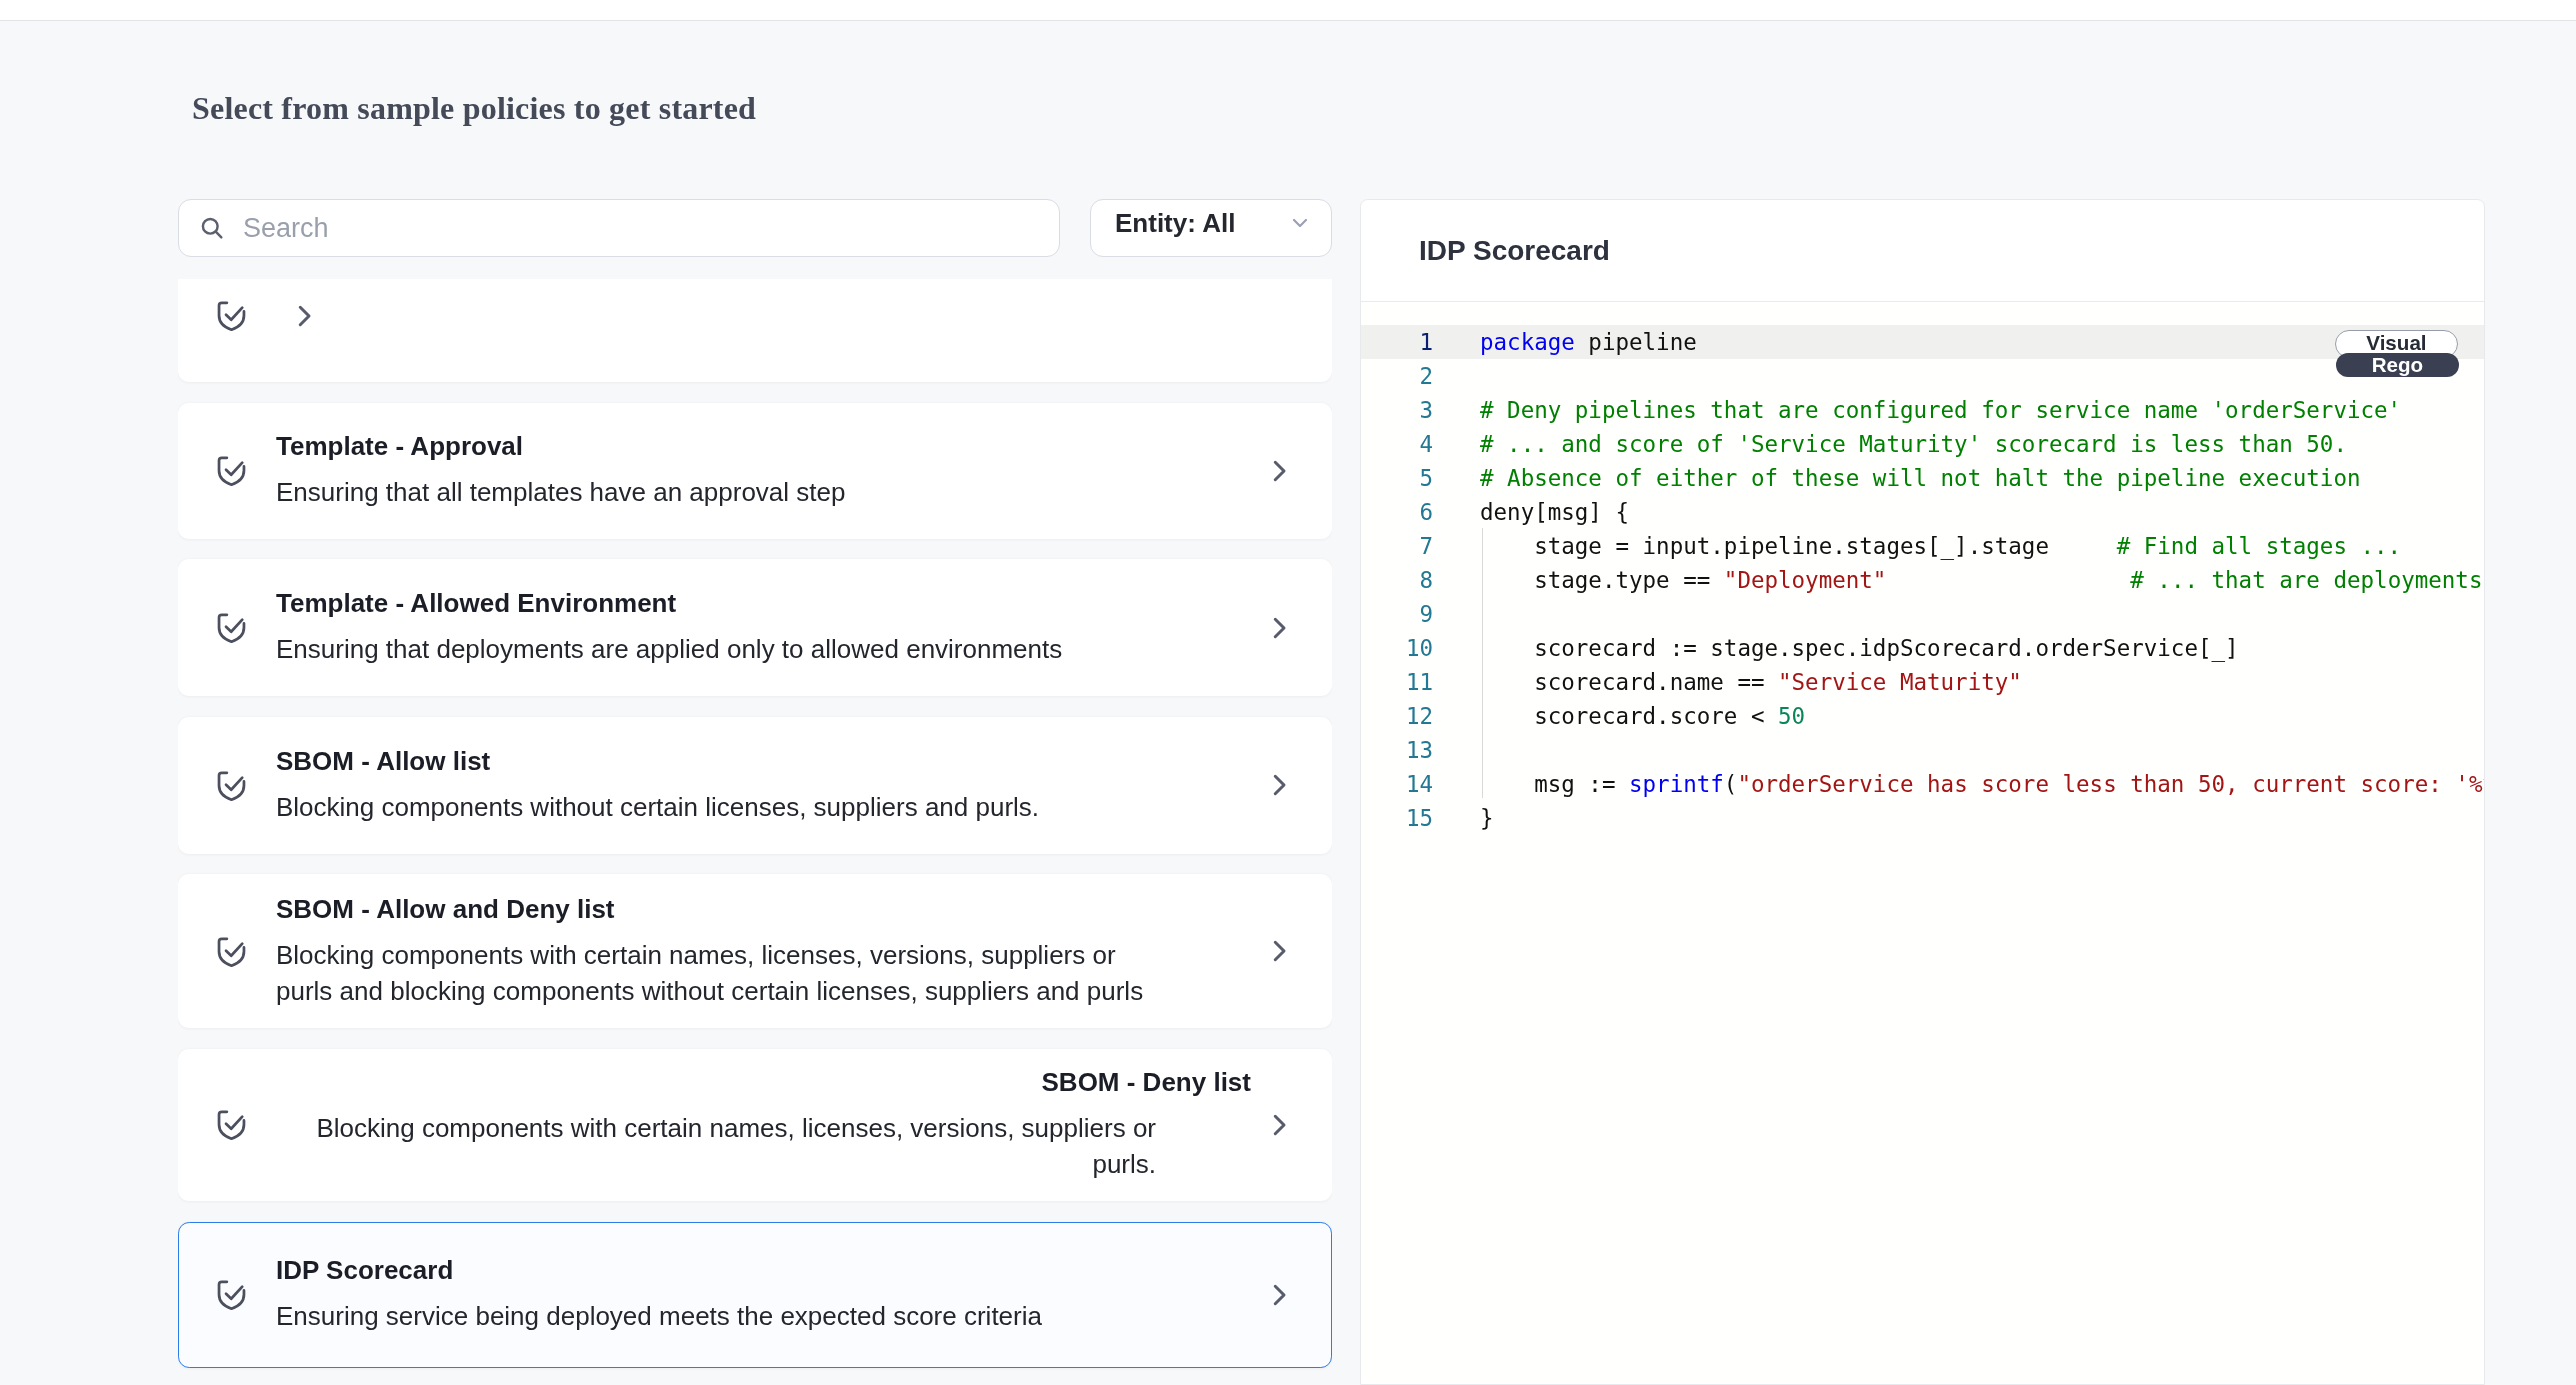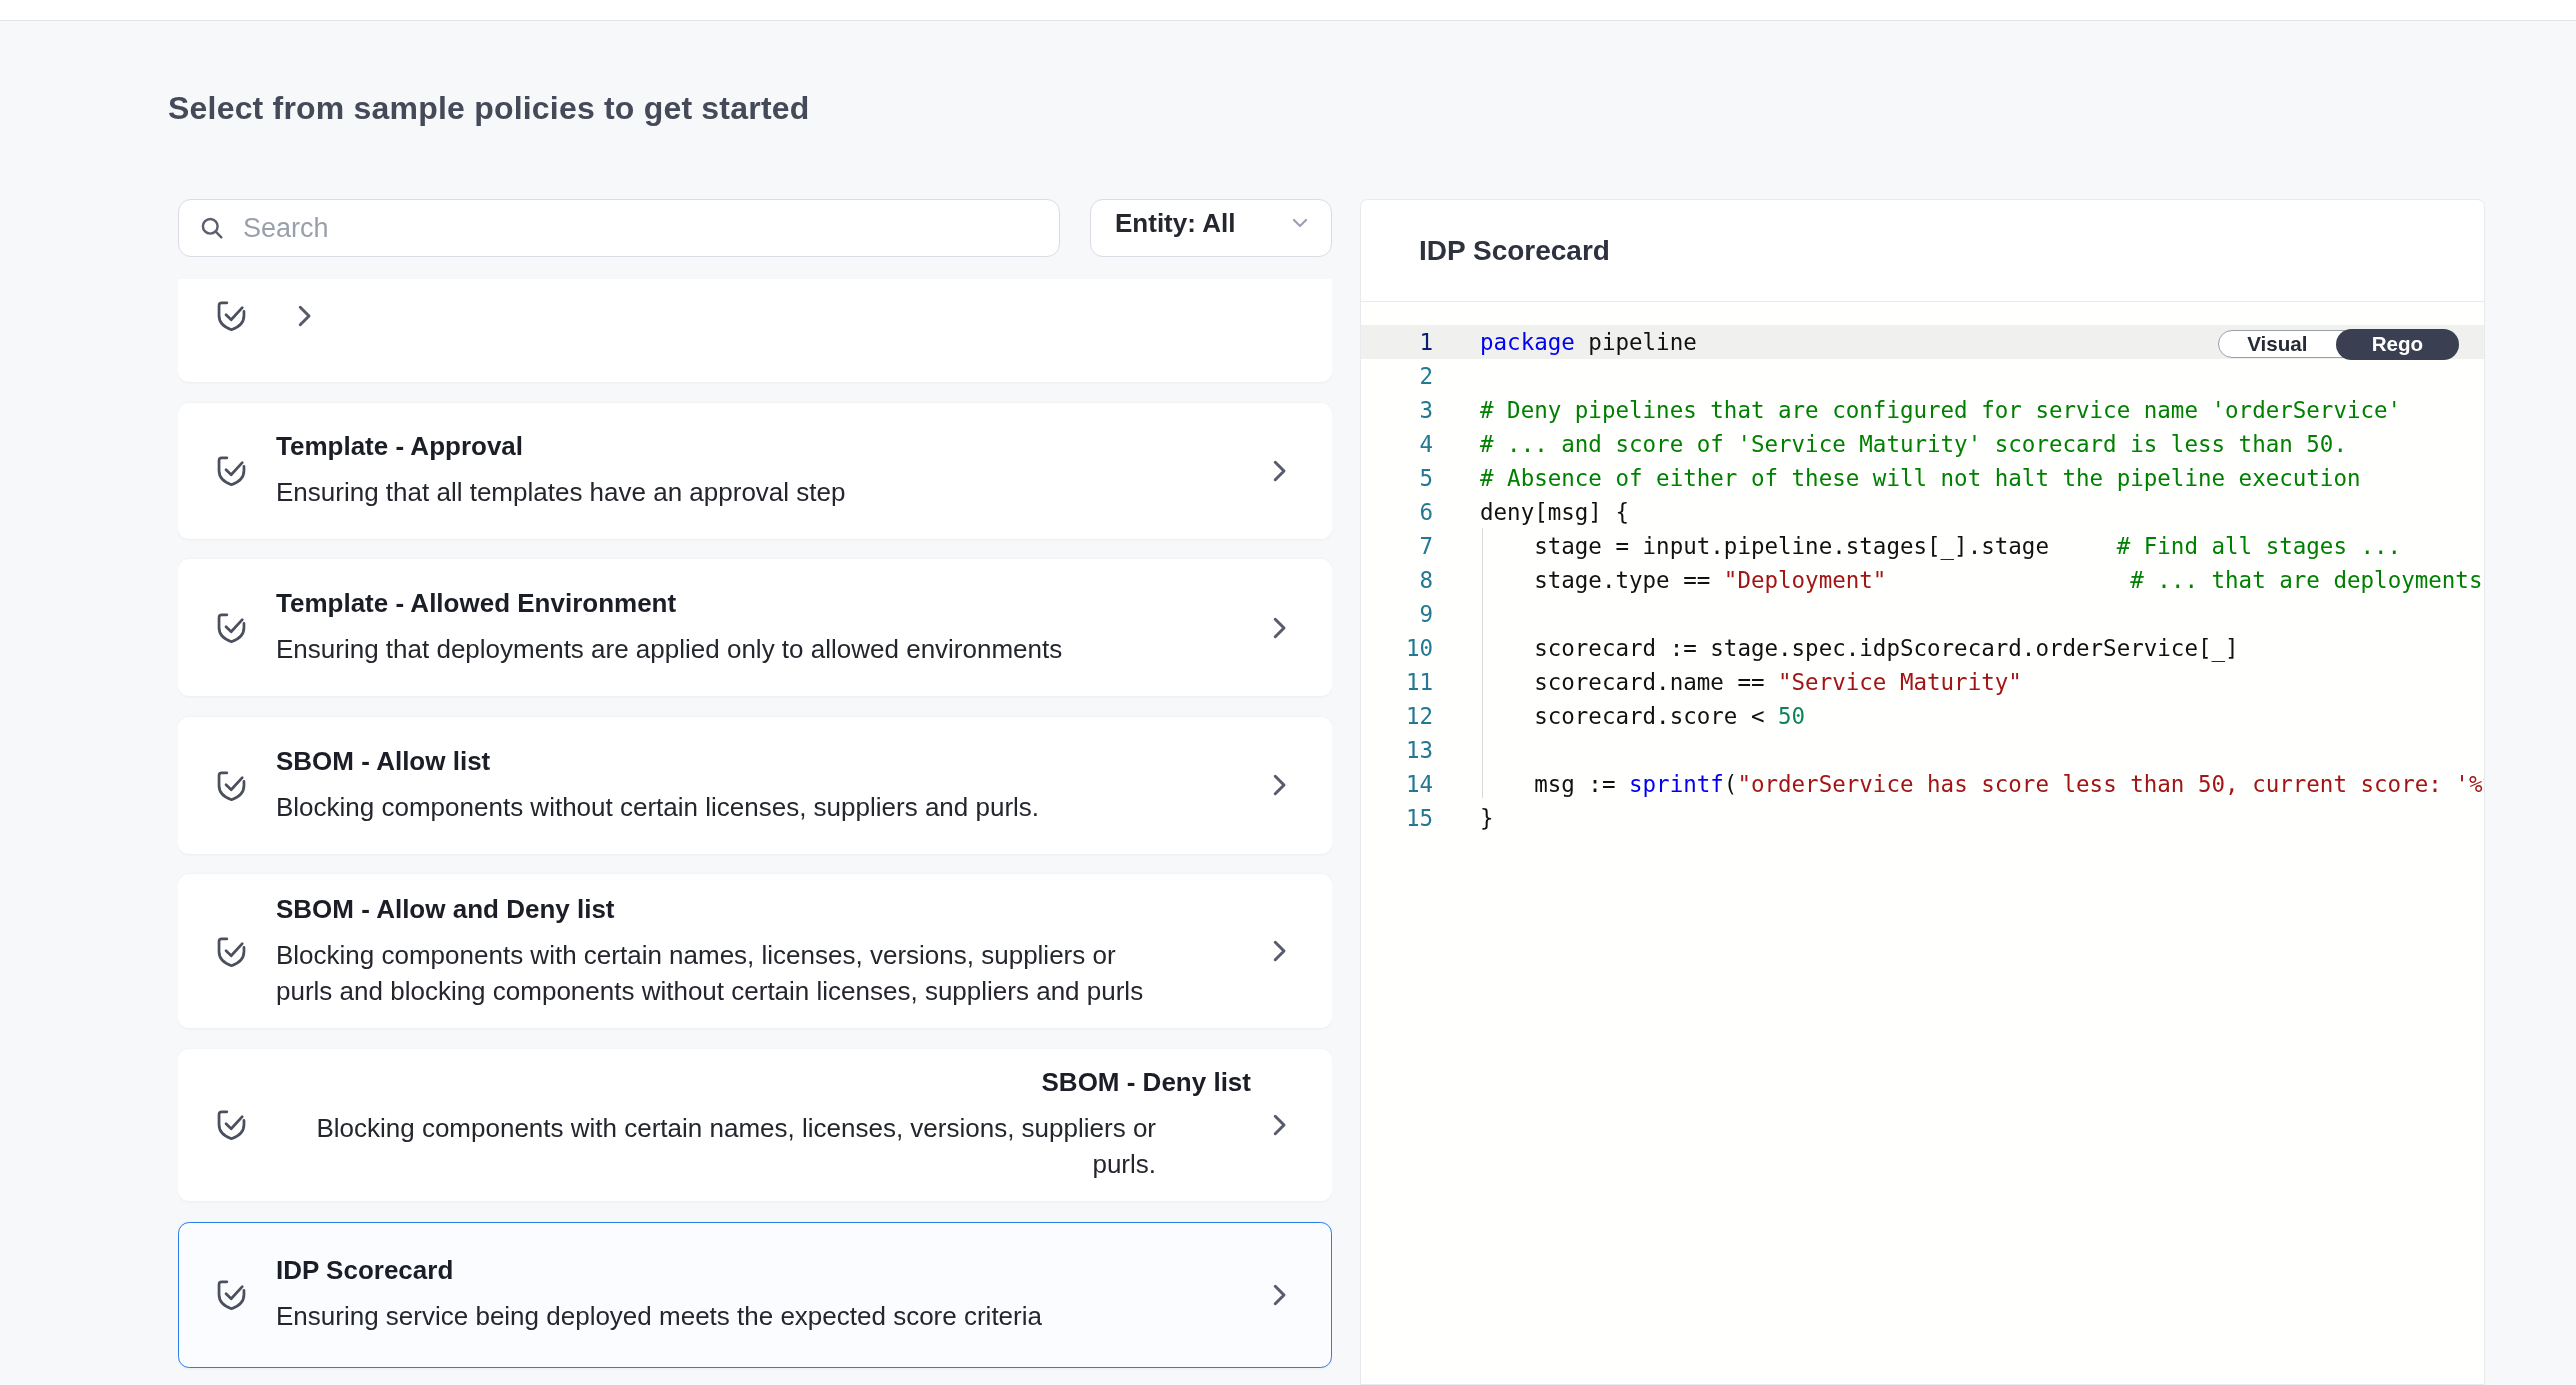--- a/index.html
+++ b/index.html
@@ -2,22 +2,22 @@
 <html style="font-size:15px"><head>
 <meta charset="utf-8">
 <style>
   * { margin:0; padding:0; box-sizing:border-box; }
   html,body { width:2576px; height:1385px; overflow:hidden;
     font-family:"Liberation Sans", sans-serif; background:#f7f8fa; }
 
   .topbar { position:absolute; left:0; top:0; width:2576px; height:20.6px;
     background:#ffffff; border-bottom:1.9px solid #e3e4e7; }
 
-  .page-title { position:absolute; left:168px; top:90px; font-size:32px;
-    font-weight:700; color:#454a59; letter-spacing:0.2px; }
+  .page-title { position:absolute; left:192px; top:90px; font-size:32px;
+    font-weight:700; color:#454a59; letter-spacing:0.2px;font-family:Liberation Serif, serif; }
 
   
   .search-box { position:absolute; left:178px; top:199px; width:882px; height:58px;
     background:#fff; border:1.9px solid #d9dce3; border-radius:13px;
     display:flex; align-items:center; padding:14px 19px; }
   .search-box svg { flex:0 0 auto; }
   .search-box input { border:none; outline:none; flex:1; margin-left:17px;
     font-size:27px; color:#333; background:transparent;
     font-family:"Liberation Sans", sans-serif; }
   .search-box input::placeholder { color:#99a0ac; }
@@ -63,21 +63,21 @@
   .indent-guide { position:absolute; left:121px; top:226px; width:0.9px; height:270px;
     background:#d9d9d9; z-index:1; }
   .cl { position:relative; z-index:2; display:flex; white-space:pre; height:34px; }
   .cl .ln { width:72px; text-align:right; color:#237893; flex:0 0 auto; }
   .cl:first-child .ln { color:#0b216f; }
   .cl .ct { margin-left:47px; color:#111; }
   .kw { color:#0101f1; } .cm { color:#008000;text-align:right; } .st { color:#a31515; } .nm { color:#098658; }
 
   .mode-toggle { position:absolute; top:28px; right:26px; height:28px; z-index:3;
     display:flex; align-items:center; background:#fff;
-    border:1.9px solid #989daa; border-radius:16px; }
+    border:1.9px solid #989daa; border-radius:16px;flex-direction:column; }
   .mode-toggle .opt { width:117px; height:100%; border:none; background:transparent;
     font-family:"Liberation Sans", sans-serif; font-size:20.6px; font-weight:700;
     color:#272b36; cursor:pointer; display:flex; align-items:center; justify-content:center; }
   .mode-toggle .opt.active { width:123px; height:31px; background:#3a4051; color:#fff;
     border-radius:16px; margin:-1.9px -1.9px -1.9px 0; }
 
   svg { display:block; }
 </style>
 </head>
 <body>

